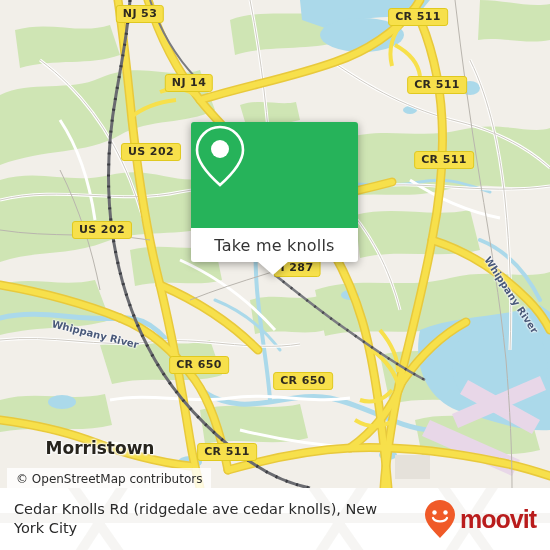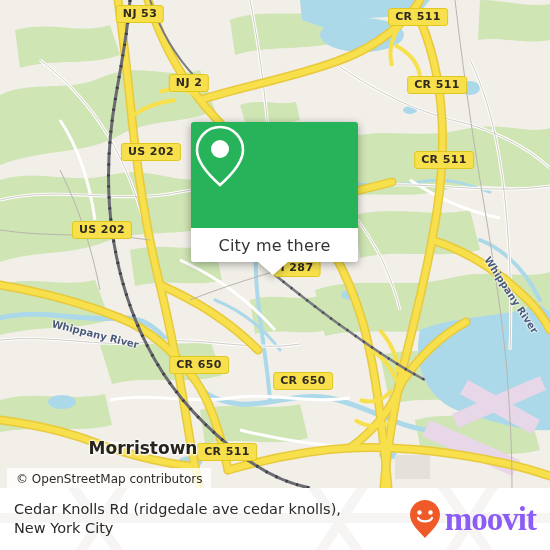--- a/index.html
+++ b/index.html
@@ -16,21 +16,21 @@
   
   .shield{position:absolute;transform:translate(-50%,-50%);
           background:#f7e04b;border:1.5px solid #e0c91f;border-radius:3px;
           color:#2e2a20;font-size:11px;font-weight:bold;letter-spacing:.4px;
           padding:1px 6px 2px 6px;line-height:13px;white-space:nowrap;
           font-family:"DejaVu Sans",sans-serif;}
 
   .placelabel{position:absolute;transform:translate(-50%,-50%);
           color:#27241d;font-size:17px;font-weight:bold;white-space:nowrap;
           text-shadow:0 0 3px #fff,0 0 3px #fff,0 0 2px #fff,1px 1px 2px #fff;
-          font-family:"DejaVu Sans",sans-serif;margin-left:43px;}
+          font-family:"DejaVu Sans",sans-serif;}
 
   .riverlabel{position:absolute;color:#4a5a7a;font-size:10px;font-weight:bold;
           white-space:nowrap;transform-origin:left center;
           text-shadow:0 0 2px #fff,0 0 2px #fff,0 0 3px #fff;
           font-family:"DejaVu Sans",sans-serif;}
 
   
   #popup{position:absolute;left:191px;top:122px;width:167px;
          filter:drop-shadow(0 2px 4px rgba(0,0,0,.35));}
   #popup-green{background:#26b35a;border-radius:3px 3px 0 0;height:106px;
@@ -53,22 +53,22 @@
   
   #footer{position:absolute;left:0;top:488px;width:550px;height:62px;
       background:#fff;overflow:hidden;}
   #footer-watermark{position:absolute;left:0;top:0;width:550px;height:62px;
       opacity:.45;}
   #footer-inner{position:relative;display:flex;align-items:center;
       height:62px;padding:0 14px;box-sizing:border-box;gap:36px;}
   #footer-title{flex:1;color:#2a2a2a;font-size:14.5px;line-height:19px;
       max-width:380px;font-family:"DejaVu Sans",sans-serif;}
   #brand{display:flex;align-items:center;gap:3px;margin-left:auto;}
-  #brand-text{font-size:33px;font-weight:bold;color:#8b5cf6;letter-spacing:-1px;
-      line-height:33px;font-family:Liberation Serif, serif;}
+  #brand-text{font-size:25px;font-weight:bold;color:#b91c1c;letter-spacing:-1px;
+      line-height:33px;font-family:Liberation Sans, sans-serif;}
 </style>
 </head>
 <body>
 
 <div id="page">
 
   <div id="map">
     <svg width="550" height="488" viewBox="0 0 550 488">
       <defs>
         <clipPath id="mapclip">
@@ -206,21 +206,21 @@
         <g stroke="#b9b5ae" fill="none" stroke-width="1">
           <path d="M455,0 C462,60 470,120 480,180 C490,240 500,300 506,360 C510,410 512,450 512,488"></path>
           <path d="M0,230 C50,238 100,232 150,240"></path>
           <path d="M190,300 C240,280 290,268 340,250"></path>
           <path d="M60,170 C80,210 92,250 100,290"></path>
         </g>
       </g>
     </svg>
 
     <div class="shield" style="left:140px;top:14px">NJ 53</div>
-    <div class="shield" style="left:189px;top:83px">NJ 2</div>
+    <div class="shield" style="left:189px;top:83px">NJ 14</div>
     <div class="shield" style="left:418px;top:17px">CR 511</div>
     <div class="shield" style="left:437px;top:85px">CR 511</div>
     <div class="shield" style="left:444px;top:160px">CR 511</div>
     <div class="shield" style="left:151px;top:152px">US 202</div>
     <div class="shield" style="left:102px;top:230px">US 202</div>
     <div class="shield" style="left:297px;top:268px">I 287</div>
     <div class="shield" style="left:199px;top:365px">CR 650</div>
     <div class="shield" style="left:303px;top:381px">CR 650</div>
     <div class="shield" style="left:227px;top:452px">CR 511</div>
 
@@ -229,21 +229,21 @@
     <div class="riverlabel" style="left:52px;top:318px;transform:rotate(14deg)">Whippany River</div>
     <div class="riverlabel" style="left:487px;top:252px;transform:rotate(57deg)">Whippany River</div>
 
     <div id="popup">
       <div id="popup-green">
         <svg width="58" height="68" viewBox="0 0 58 68">
           <path d="M29,5 C16.3,5 6,15.3 6,28 C6,41 20,55 29,63 C38,55 52,41 52,28 C52,15.3 41.7,5 29,5 Z" fill="none" stroke="#ffffff" stroke-width="2.6"></path>
           <circle cx="29" cy="27" r="9" fill="#ffffff"></circle>
         </svg>
       </div>
-      <div id="popup-btn">City me there</div>
+      <div id="popup-btn">Take me knolls</div>
       <div id="popup-tail"></div>
     </div>
 
     <div id="attrib">© OpenStreetMap contributors</div>
   </div>
 
   <div id="footer">
     <svg id="footer-watermark" viewBox="0 0 550 62">
       <g stroke="#eceae6" stroke-width="10" fill="none">
         <path d="M60,-20 L130,80"></path>

